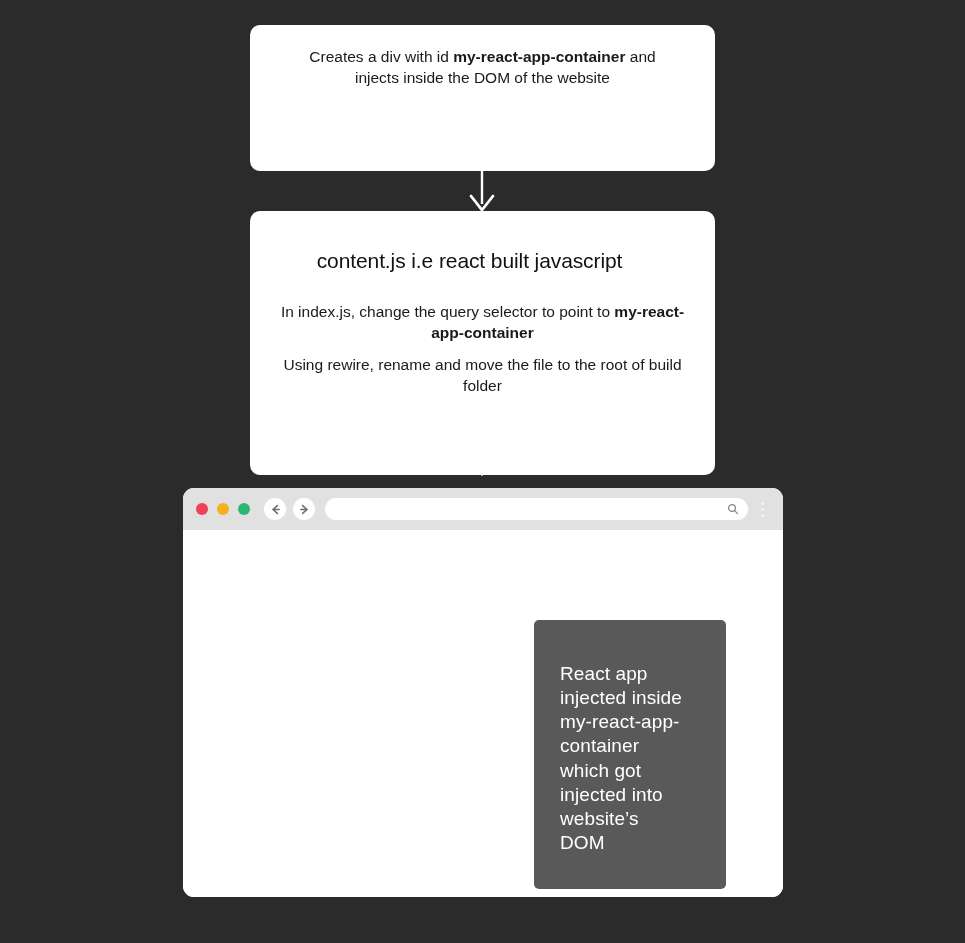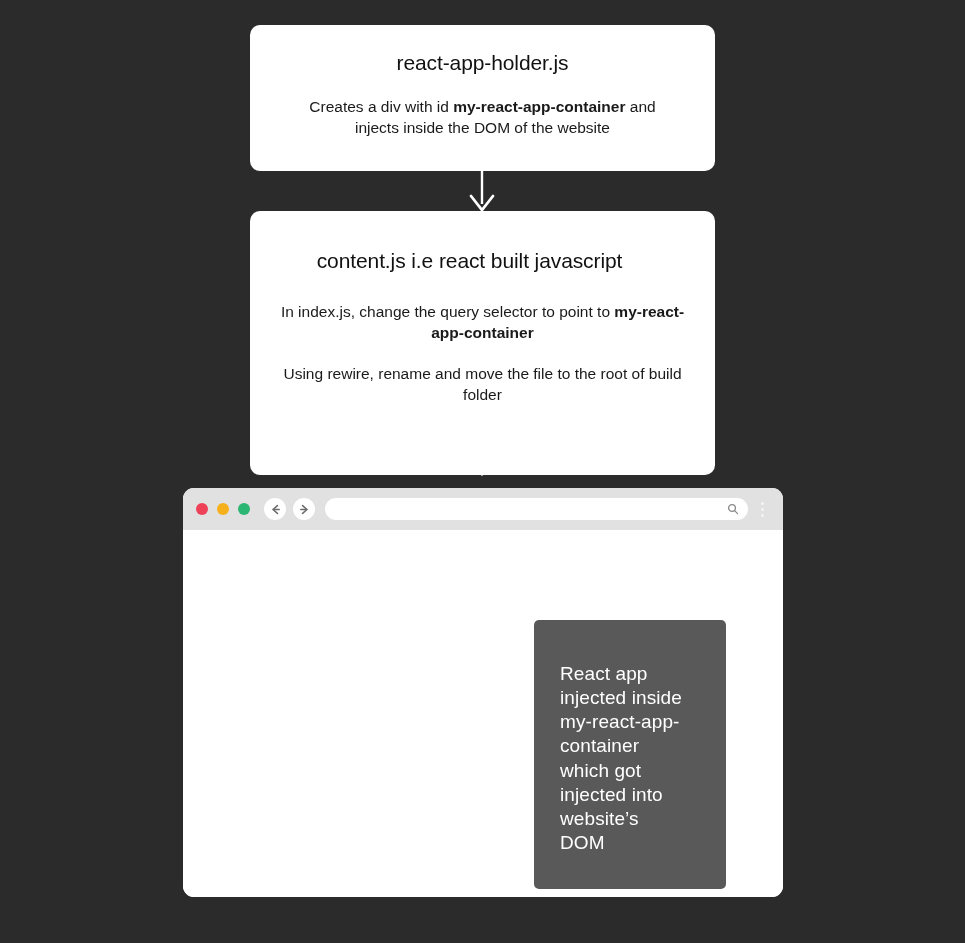--- a/index.html
+++ b/index.html
@@ -52,21 +52,21 @@
     padding: 0 40px;
     text-align: center;
   }
 
   #card-content .card-body {
     margin-top: 28px;
     padding: 0 24px 0 24px;
     text-align: center;
   }
 
-  #card-content .card-body.second { margin-top: 19px; }
+  #card-content .card-body.second { margin-top: 10px; }
 
   .card-body b { font-weight: 700; }
 
   
   .arrow {
     position: absolute;
     width: 32px;
     height: 44px;
   }
   #arrow-1 { left: 466px; top: 170px; }
@@ -177,21 +177,20 @@
     letter-spacing: 0.1px;
     width: 150px;
   }
 </style>
 </head>
 <body style="background: rgb(43, 43, 43);">
 
 <div class="canvas" style="background: rgb(43, 43, 43);">
 
   <div class="card" id="card-holder">
-    <div class="card-title">react-app-holder.js</div>
     <div class="card-body">
       <span>Creates a div with id </span><b>my-react-app-container</b><span> and injects inside the DOM of the website</span>
     </div>
   </div>
 
   <div class="arrow" id="arrow-1">
     <svg width="32" height="44" viewBox="0 0 32 44">
       <line x1="16" y1="0" x2="16" y2="34" stroke="#ffffff" stroke-width="2.4"></line>
       <polyline points="5,26 16,40 27,26" fill="none" stroke="#ffffff" stroke-width="2.8" stroke-linecap="round" stroke-linejoin="miter"></polyline>
     </svg>

